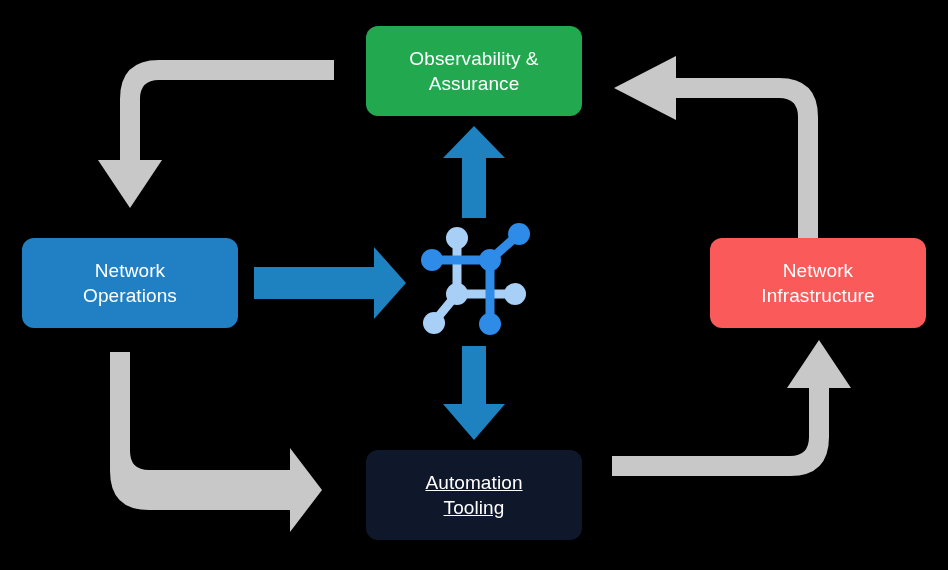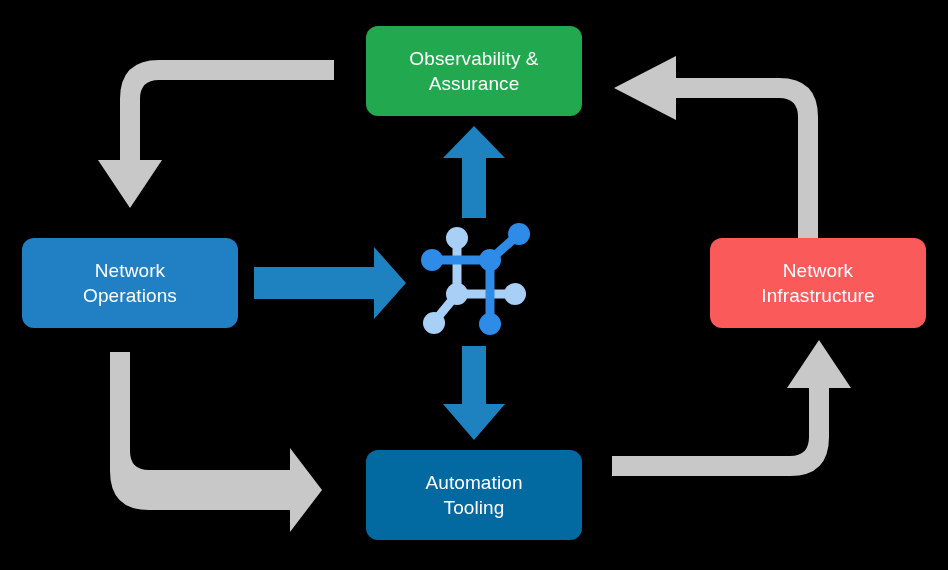--- a/index.html
+++ b/index.html
@@ -8,21 +8,21 @@
   #stage{position:relative;width:948px;height:570px;background:#000000;}
 
   .node-box{position:absolute;border-radius:12px;display:flex;
             align-items:center;justify-content:center;text-align:center;
             color:#ffffff;font-size:19px;line-height:1.32;font-weight:400;
             letter-spacing:.1px;padding:0 10px;box-sizing:border-box;}
 
   #box-observability{left:366px;top:26px;width:216px;height:90px;background:#22A94F;}
   #box-operations   {left:22px; top:238px;width:216px;height:90px;background:#2180C4;}
   #box-infrastructure{left:710px;top:238px;width:216px;height:90px;background:#FA5A5A;}
-  #box-automation   {left:366px;top:450px;width:216px;height:90px;background:#0369a1;}
+  #box-automation   {left:366px;top:450px;width:216px;height:90px;background:#0f172a;text-decoration:underline;}
 
   .node-label{white-space:pre-line;}
 
   svg.layer{position:absolute;left:0;top:0;width:948px;height:570px;
             pointer-events:none;}
   .center-icon{position:absolute;left:420px;top:222px;width:120px;height:120px;}
 </style>
 </head>
 <body>
 

